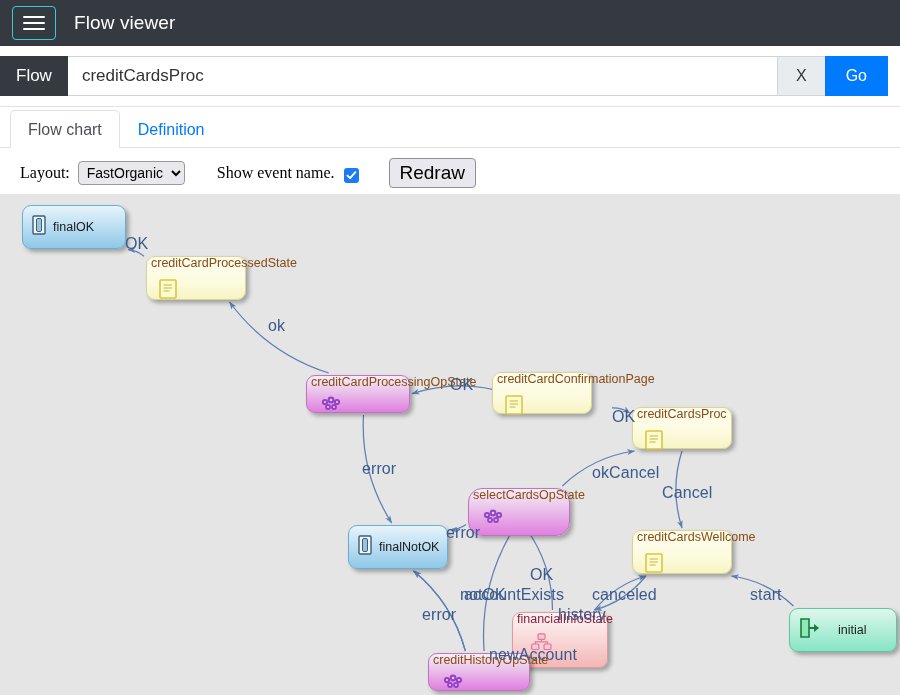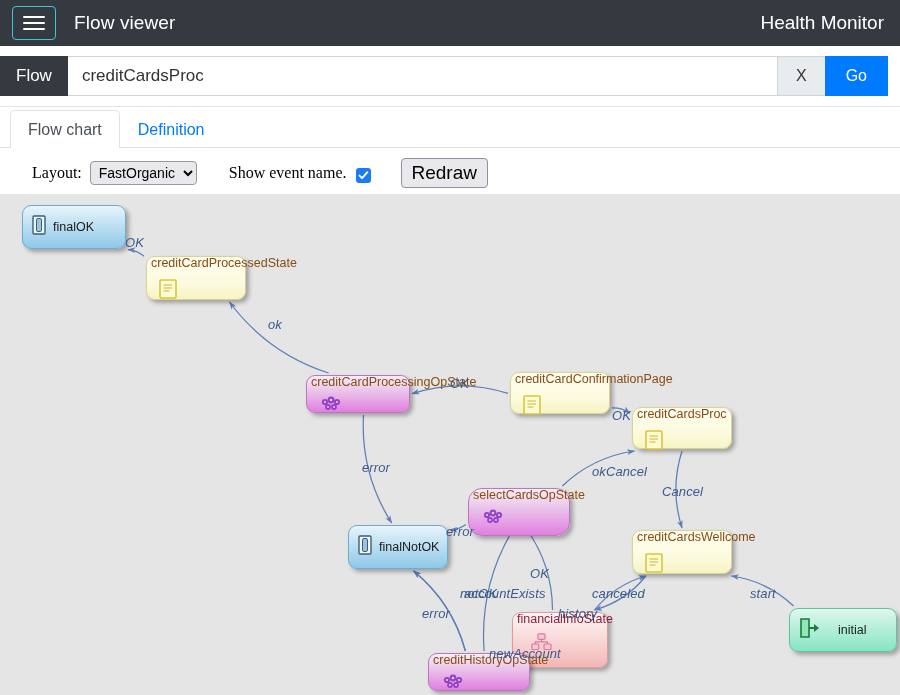--- a/index.html
+++ b/index.html
@@ -74,21 +74,21 @@
   }
   .tab.link { color:#007bff; }
   .tab.active {
     color:#495057; background:#ffffff;
     border-color:#dee2e6 #dee2e6 #ffffff;
   }
 
   
   .controls {
     position:absolute; left:0; top:152px; width:822px; height:42px;
-    display:flex; align-items:center; padding-left:32px; box-sizing:border-box;
+    display:flex; align-items:center; padding-left:20px; box-sizing:border-box;
     font-family:"Liberation Serif", serif;
   }
   .ctl-label { font-size:16px; color:#000; margin-right:8px; }
   .layout-select {
     font-size:14px; padding:2px 4px; border:1px solid #999; border-radius:4px;
     background:#e9e9ed; color:#000;
     font-family:"Liberation Sans", sans-serif;
   }
   .ctl-showevent { font-size:16px; color:#000; margin-left:32px; margin-right:9px; }
   .chk {
@@ -149,37 +149,36 @@
   .n-sub .lbl { color:#8a1f3a; left:4px; top:-1px; }
   .n-sub .ico { left:18px; top:20px; transform:none; }
   
   .n-init {
     background: linear-gradient(to bottom, #dff7ee 0%, #b6efda 45%, #87e5c4 100%);
     border:1px solid #62c5a2;
   }
   .n-init .lbl { color:#1a1a1a; left:48px; top:50%; transform:translateY(-50%);text-align:center; }
 
   .edgelabel {
-    position:absolute; font-size:13px; color:#3b5a8c; white-space:nowrap;
-    font-family:"Liberation Sans", sans-serif; letter-spacing:.1px;font-style:italic;
+    position:absolute; font-size:16px; color:#3b5a8c; white-space:nowrap;
+    font-family:"Liberation Sans", sans-serif; letter-spacing:.1px;
   }
 </style>
 </head>
 <body>
 
 <div id="app">
 
   <div class="navbar">
     <div class="hamburger">
       <span></span>
       <span></span>
       <span></span>
     </div>
     <div class="navbar-title">Flow viewer</div>
-    <div class="navbar-right">Health Monitor</div>
   </div>
 
   <div class="searchrow">
     <div class="searchgroup">
       <div class="flow-label">Flow</div>
       <input class="flow-input" type="text" value="creditCardsProc" style="">
       <button class="btn-x">X</button>
       <button class="btn-go">Go</button>
     </div>
   </div>
@@ -256,21 +255,21 @@
               <g fill="#e7c9f5">
                 <circle cx="10" cy="4" r="1.3"></circle>
                 <circle cx="4" cy="6" r="1.1"></circle>
                 <circle cx="16" cy="6" r="1.1"></circle>
                 <circle cx="7" cy="11" r="1"></circle>
                 <circle cx="13" cy="11" r="1"></circle>
               </g>
             </svg></span>
           <span class="lbl">creditCardProcessingOpState</span>
         </div>
-        <div class="node n-page" style="left: 510px; top: 178px; width: 100px; height: 42px;">
+        <div class="node n-page" style="left: 492px; top: 178px; width: 100px; height: 42px;">
           <span class="ico"><svg width="18" height="20" viewBox="0 0 18 20">
               <rect x="1" y="1" width="16" height="18" rx="1" fill="#fdfbd2" stroke="#d9c53f" stroke-width="1.6"></rect>
               <path d="M4.5 6 H13 M4.5 9 H13 M4.5 12 H10.5" stroke="#c9b53a" stroke-width="1.1"></path>
             </svg></span>
           <span class="lbl">creditCardConfirmationPage</span>
         </div>
         <div class="node n-page" style="left: 632px; top: 213px; width: 100px; height: 42px;">
           <span class="ico"><svg width="18" height="20" viewBox="0 0 18 20">
               <rect x="1" y="1" width="16" height="18" rx="1" fill="#fdfbd2" stroke="#d9c53f" stroke-width="1.6"></rect>
               <path d="M4.5 6 H13 M4.5 9 H13 M4.5 12 H10.5" stroke="#c9b53a" stroke-width="1.1"></path>

